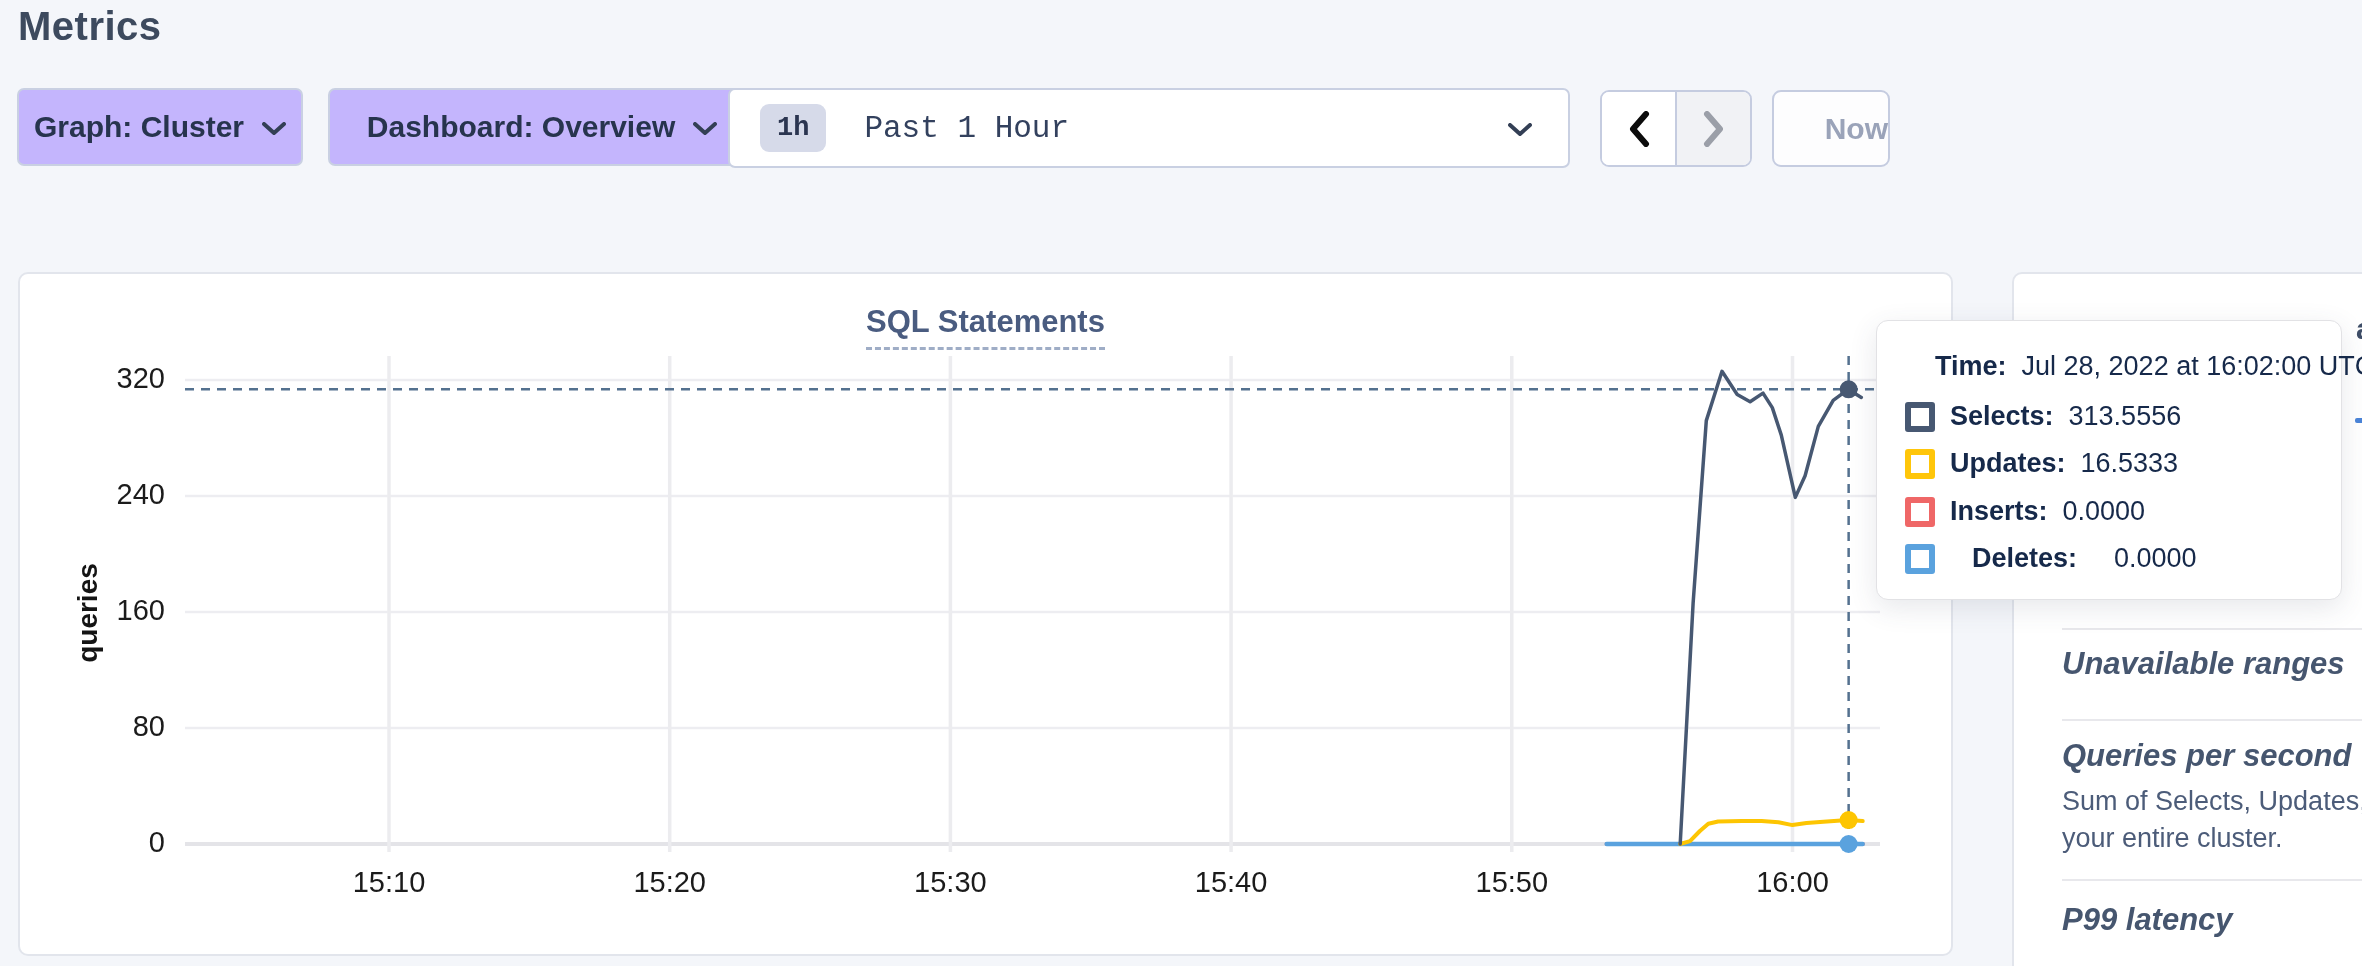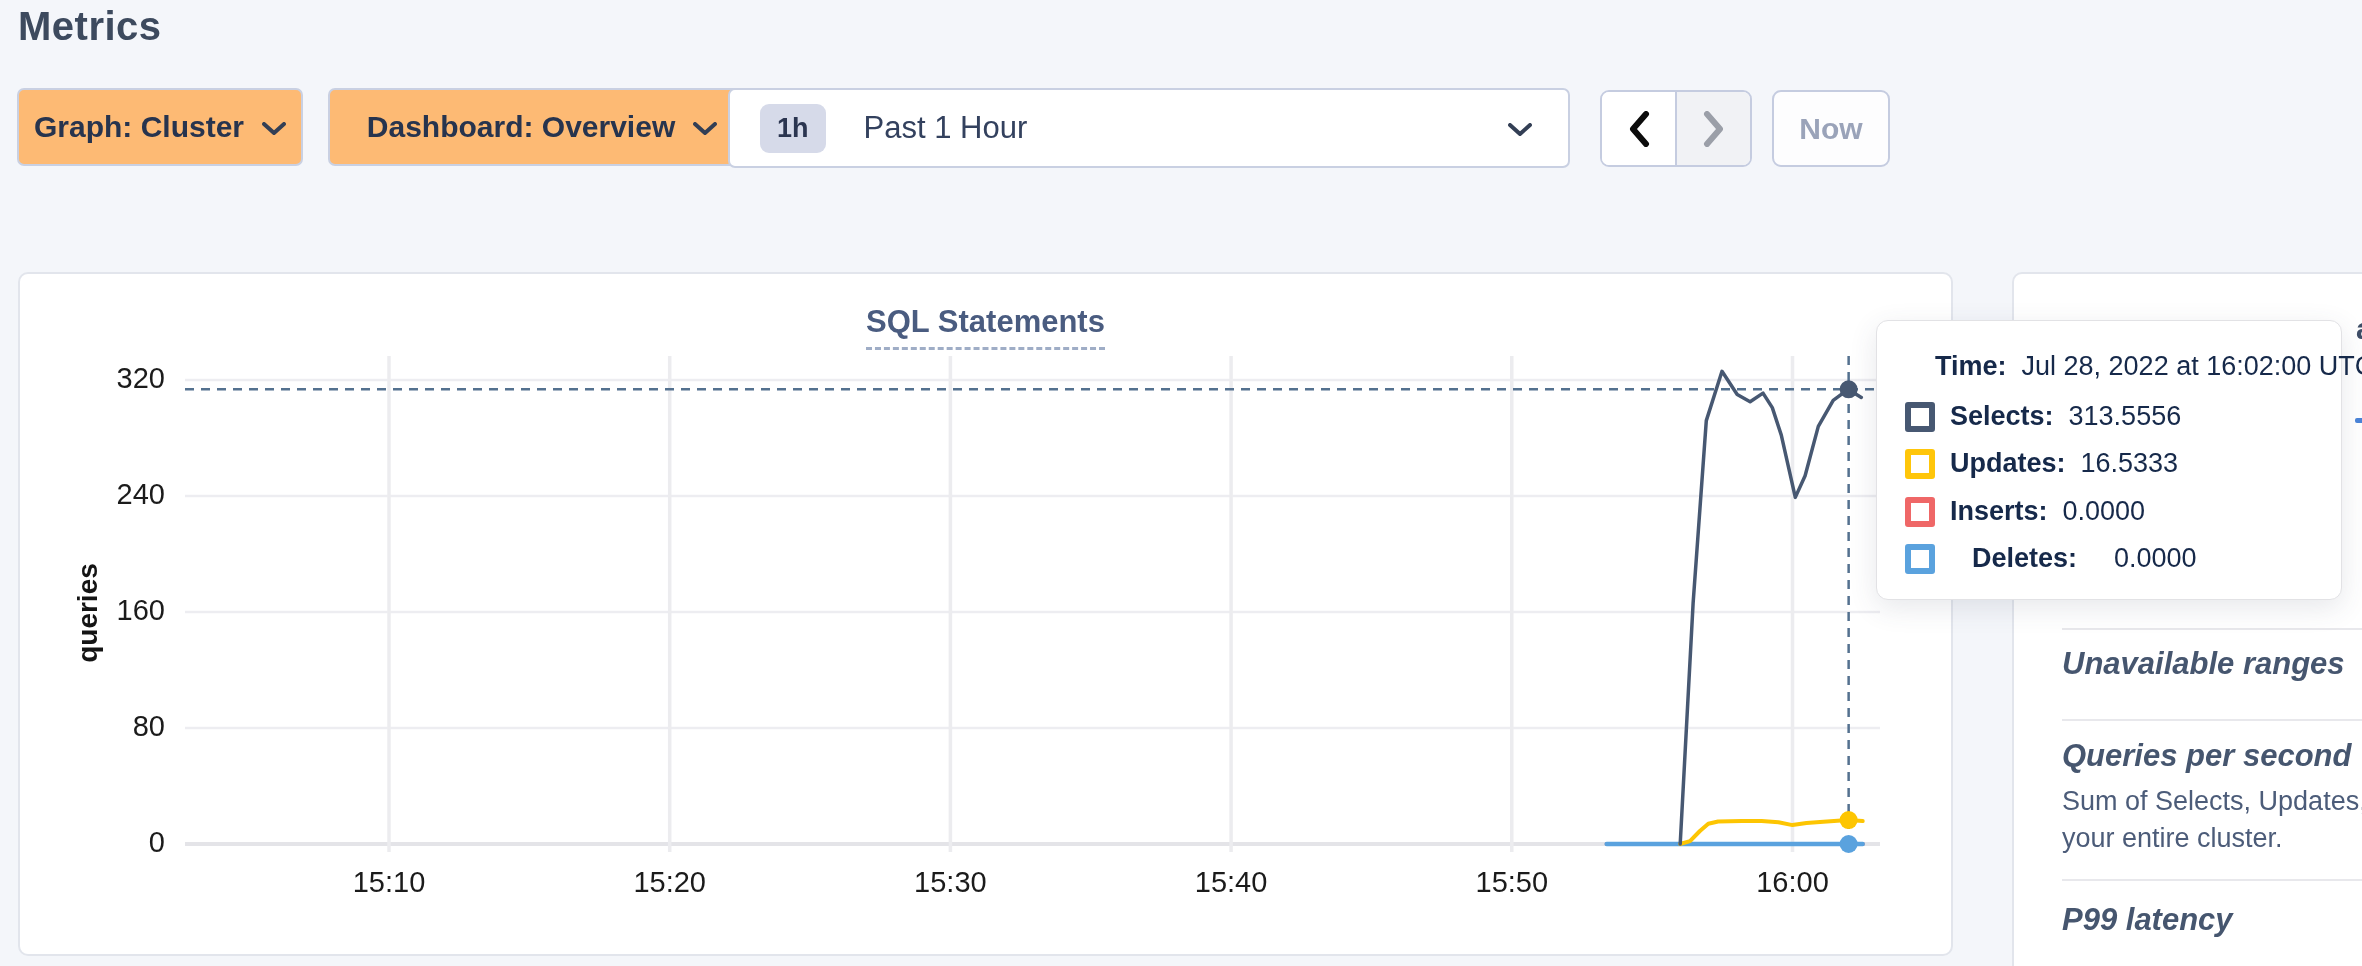--- a/index.html
+++ b/index.html
@@ -5,47 +5,47 @@
   html, body { margin:0; padding:0; background:#f4f6fa; }
   body {
     width:2362px; height:966px; position:relative; overflow:hidden;
     font-family:"Liberation Sans", sans-serif; color:#223048;
   }
   .abs { position:absolute; }
 
   
   .page-title { left:18px; top:4px; font-size:40px; font-weight:600; color:#3d4a5e; letter-spacing:.5px; }
   .btn {
-    box-sizing:border-box; background:#fdba74; border:2px solid #c9d0e2; border-radius:7px;
+    box-sizing:border-box; background:#c4b5fd; border:2px solid #c9d0e2; border-radius:7px;
     display:flex; align-items:center; justify-content:center; gap:18px;
     font-size:30px; font-weight:bold; color:#27344e; cursor:pointer;
   }
   .chev-down { width:24px; height:14px; margin-top:4px; }
   .timepicker {
     box-sizing:border-box; left:728px; top:88px; width:842px; height:80px;
     background:#fff; border:2px solid #c9d0e2; border-radius:7px;
-    display:flex; align-items:center; cursor:pointer;
+    display:flex; align-items:center; cursor:pointer;font-family:Liberation Mono, monospace;
   }
   .chip {
     margin-left:30px; background:#d6dae9; border-radius:9px; padding:9px 17px;
     font-size:27px; font-weight:bold; color:#2b3550;
   }
   .tp-label { margin-left:38px; font-size:31px; color:#33415e; }
   .tp-chev { position:absolute; right:36px; }
   .arrow-group {
     left:1600px; top:90px; width:152px; height:77px; box-sizing:border-box;
     border:2px solid #c5cce0; border-radius:9px; display:flex; overflow:hidden; background:#fff;
   }
   .arrow-half { flex:1; display:flex; align-items:center; justify-content:center; cursor:pointer; }
   .arrow-half.prev { background:#fff; border-right:2px solid #c5cce0; }
   .arrow-half.next { background:#f1f2f5; }
   .now-btn {
     left:1772px; top:90px; width:118px; height:77px; box-sizing:border-box;
     background:#fdfdfe; border:2px solid #c5cce0; border-radius:9px;
-    display:flex; align-items:center; justify-content:center;
+    display:flex; align-items:center; justify-content:flex-end;
     font-size:30px; font-weight:600; color:#9aa3b9; cursor:pointer;
   }
 
   
   .card { background:#fff; border:2px solid #e2e5ec; border-radius:10px; box-sizing:border-box; }
   .chart-card { left:18px; top:272px; width:1935px; height:684px; }
   .sidebar-card { left:2012px; top:272px; width:420px; height:780px; }
 
   
   .chart-title-wrap { left:18px; top:304px; width:1935px; text-align:center; z-index:2; }

